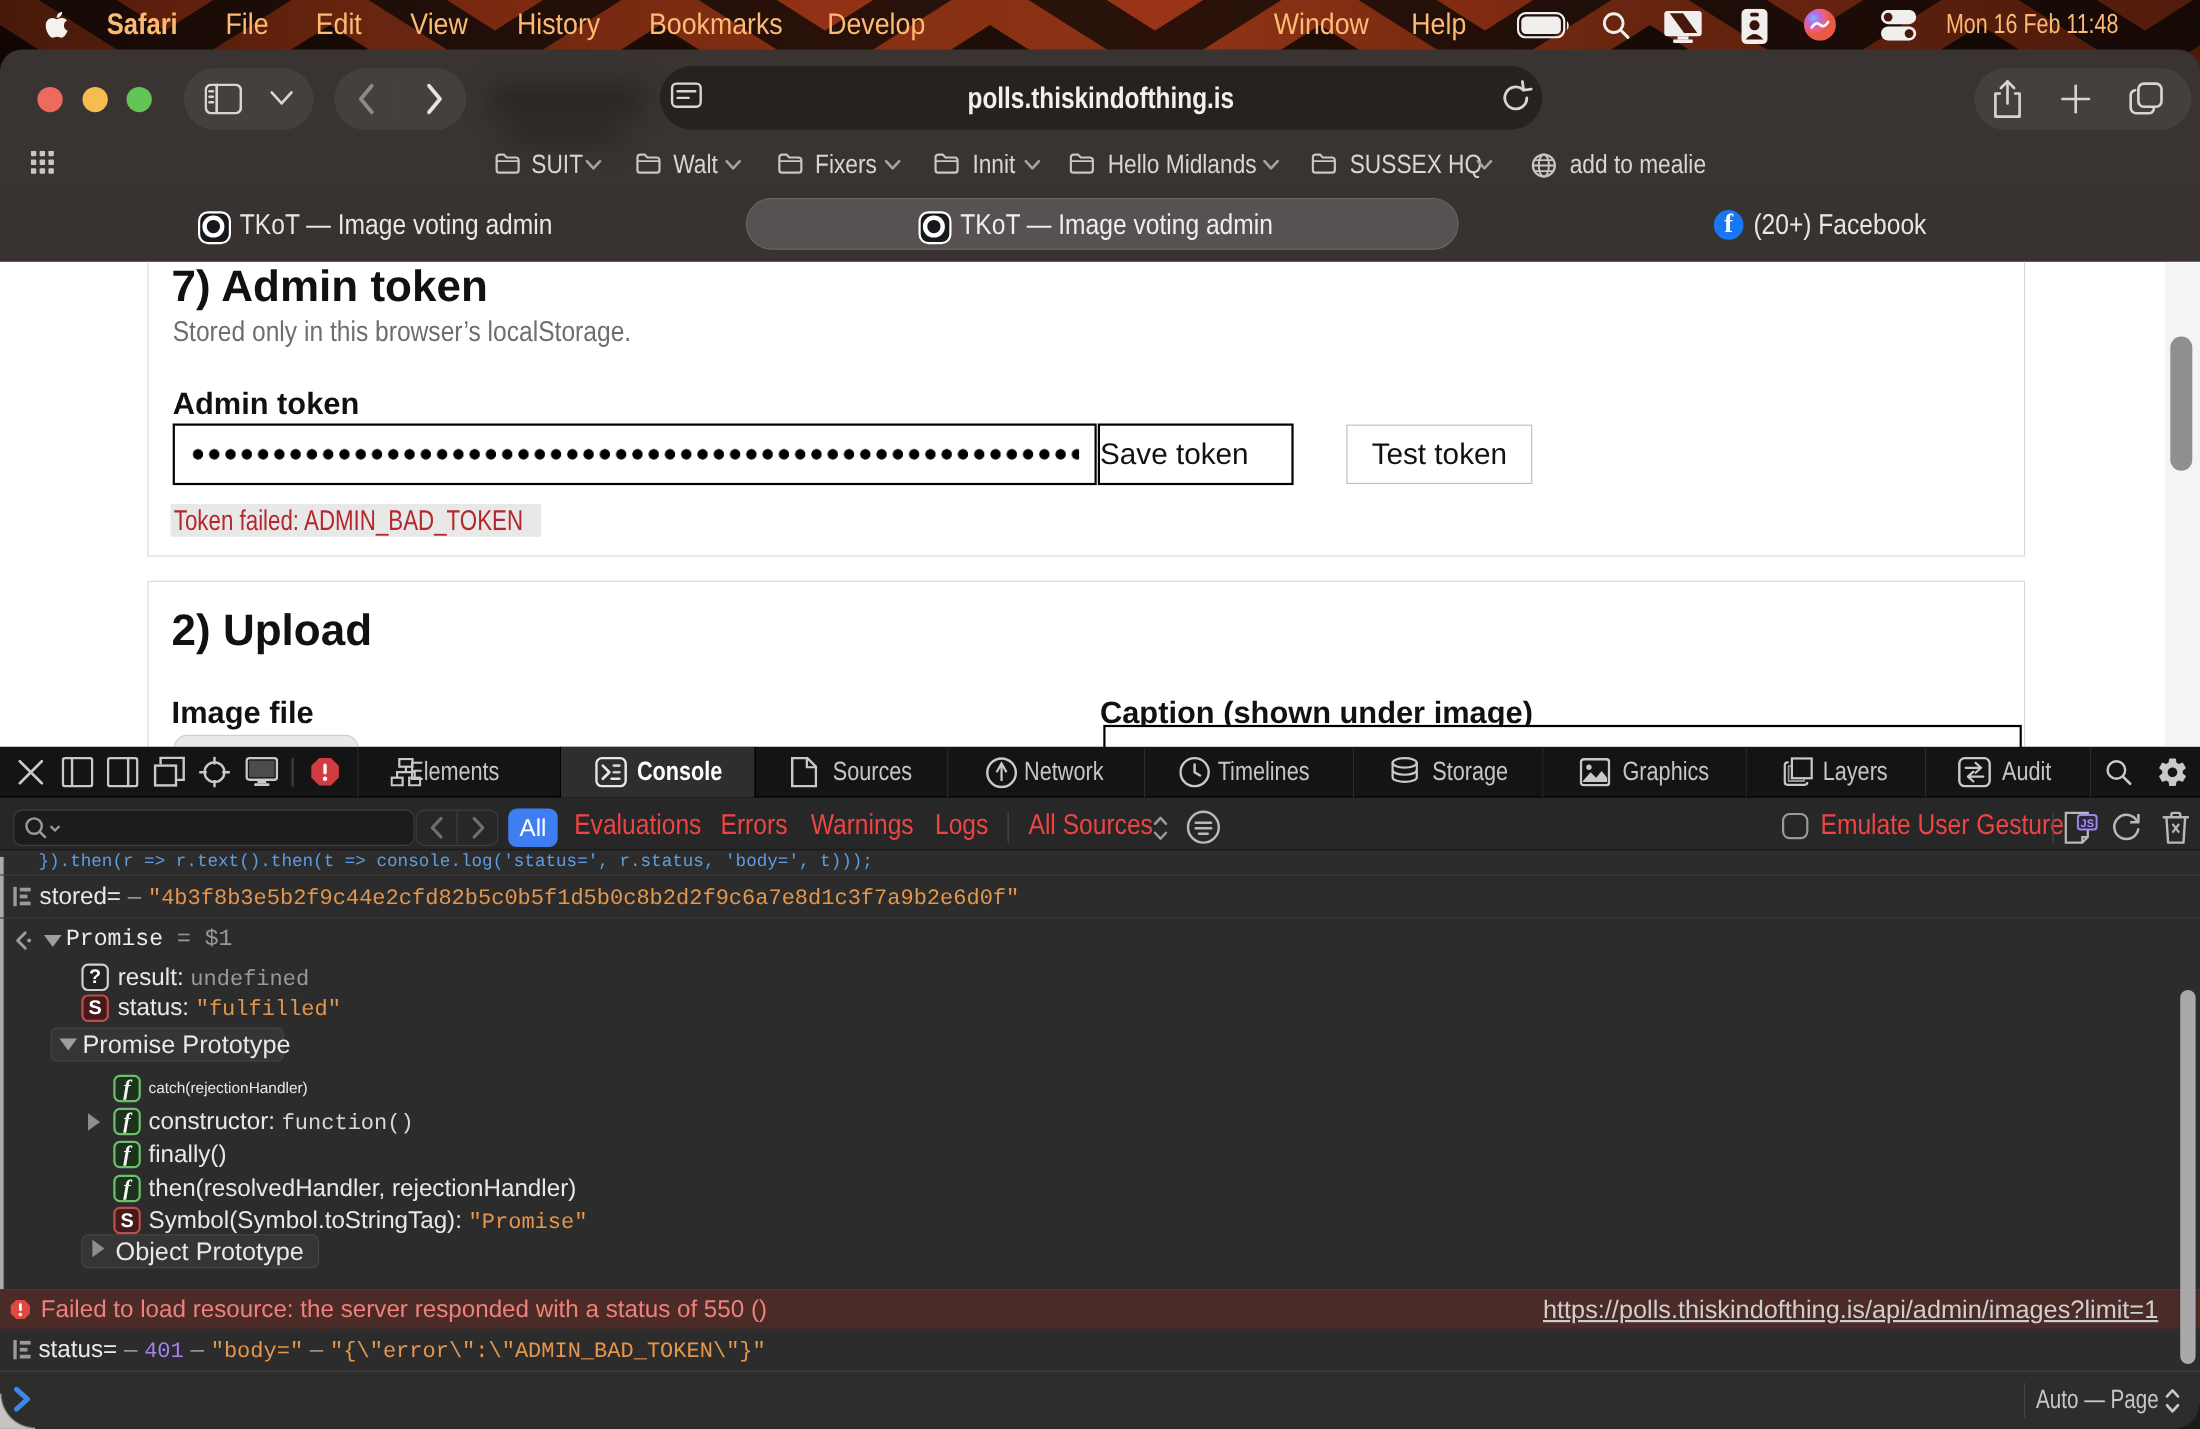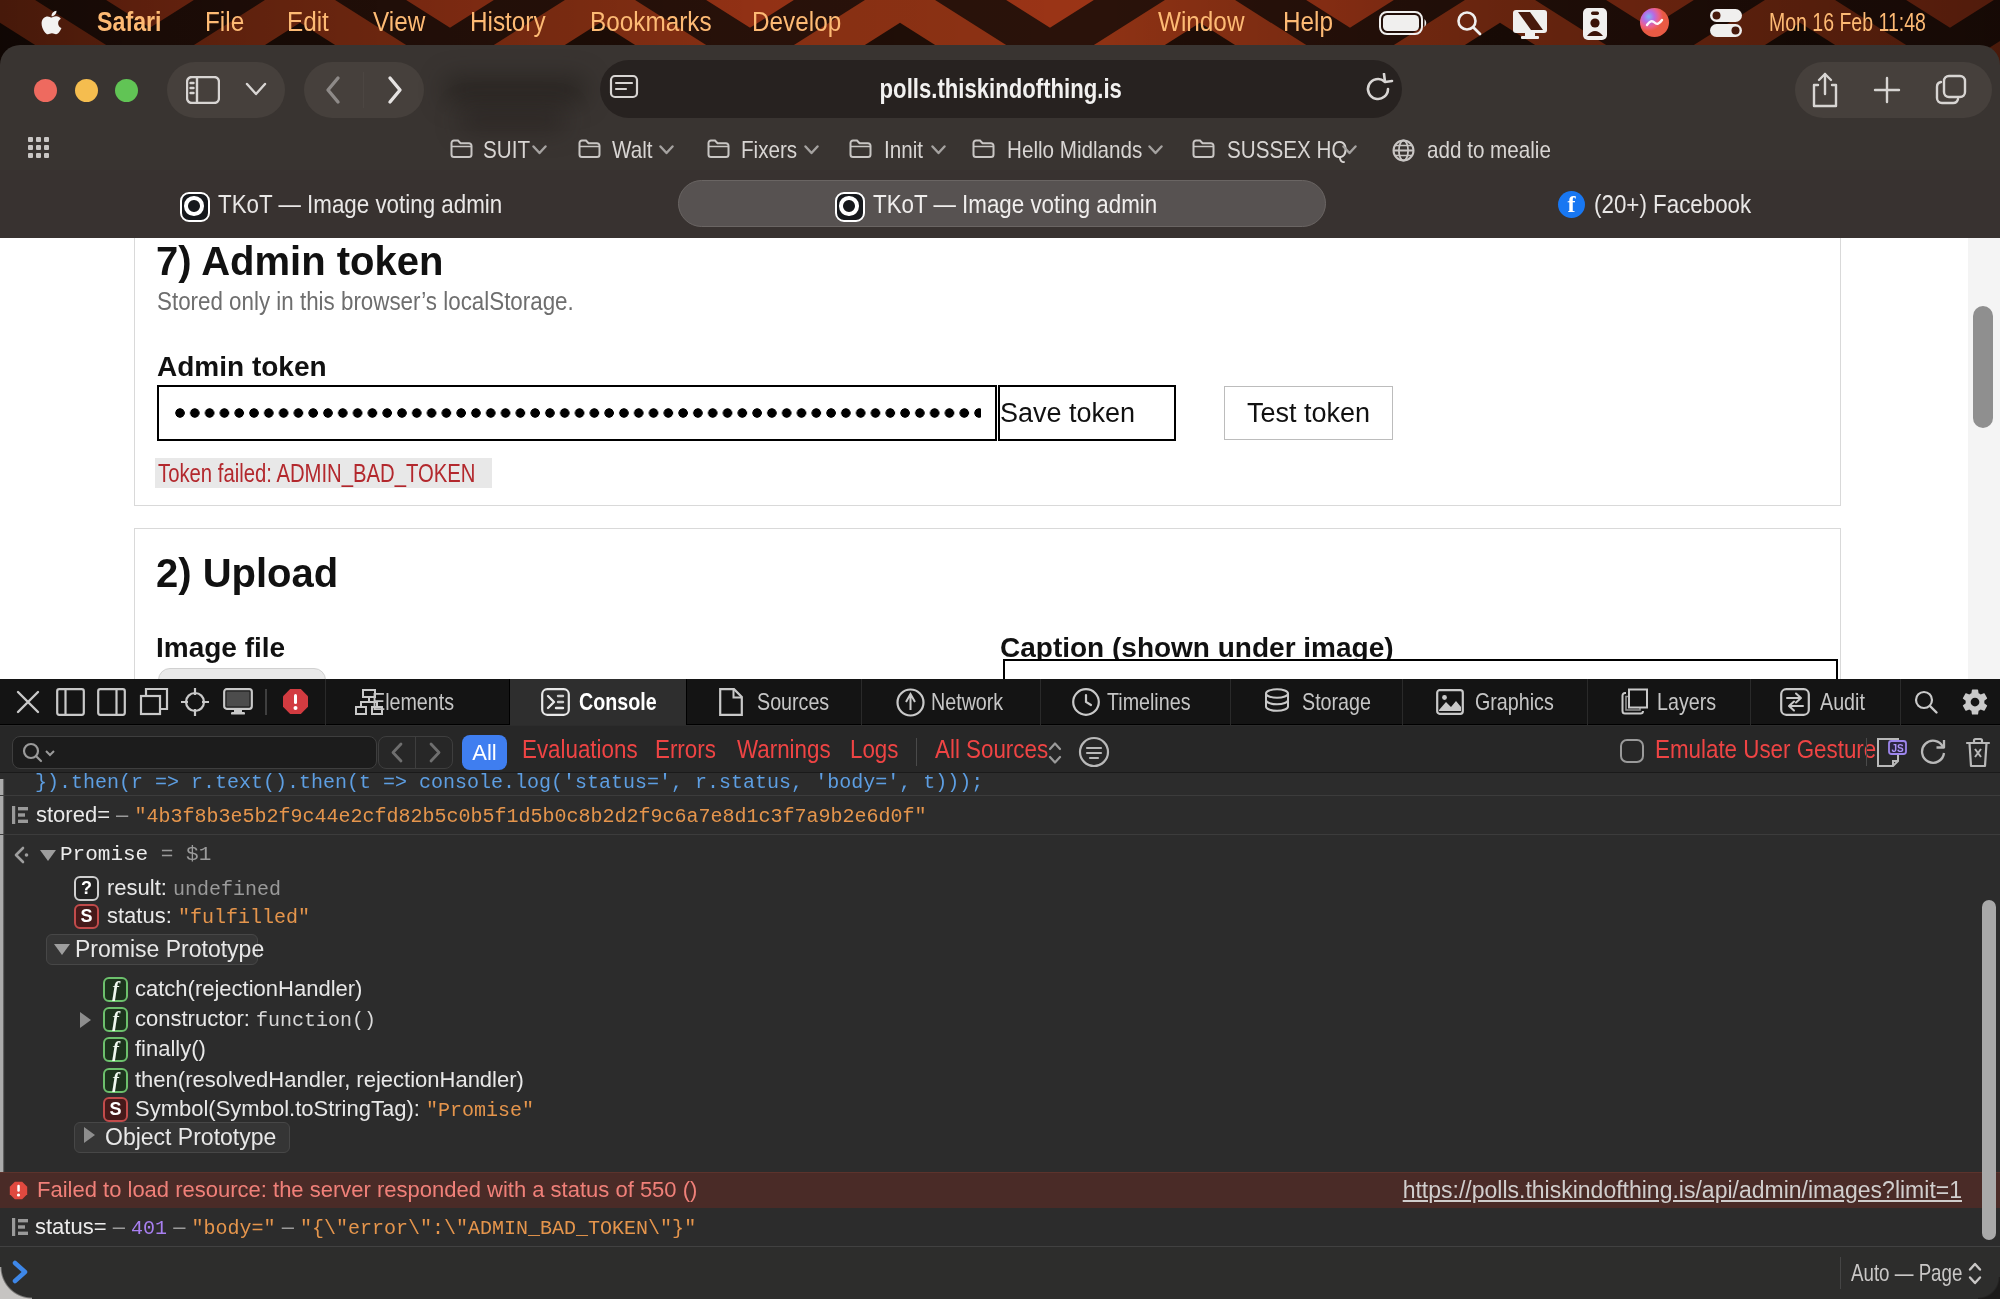--- a/index.html
+++ b/index.html
@@ -465,21 +465,21 @@
         <path d="M26 3 V10.5 H18.5" fill="none" stroke="#b9b9b9" stroke-width="2.3" stroke-linejoin="round"></path>
       </svg>
     <svg class="abs" style="left:1964px;top:11px" width="28" height="31" viewBox="0 0 28 31">
         <path d="M3 6 H25 M10 6 V3.5 A1.5 1.5 0 0 1 11.5 2 H16.5 A1.5 1.5 0 0 1 18 3.5 V6 M5.5 6 L7 29 H21 L22.5 6" fill="none" stroke="#b9b9b9" stroke-width="2.2" stroke-linejoin="round" stroke-linecap="round"></path>
         <path d="M11 12 L17 20 M17 12 L11 20" stroke="#b9b9b9" stroke-width="2"></path>
       </svg>
   </div>
 
   <div class="abs" style="left:0;top:100px;width:5px;height:393px;background:linear-gradient(90deg,#ababab 0 2.5px,#3a3a3a 4px,#2c2c2c)"></div>
 
-  <div class="abs mono" style="left:35px;top:94px;height:22px;line-height:20px;font-size:20px;color:#5d9ee2;white-space:pre">}).then(r =&gt; r.text().then(t =&gt; console.log('status=', r.status, 'body=', t)));</div>
+  <div class="abs mono" style="left:35px;top:94px;height:22px;line-height:20px;font-size:16px;color:#5d9ee2;white-space:pre">}).then(r =&gt; r.text().then(t =&gt; console.log('status=', r.status, 'body=', t)));</div>
   <div class="abs" style="left:0;top:116px;width:2000px;height:1px;background:#3c3c3c"></div>
 
   <div class="abs" style="left:0;top:117px;width:2000px;height:38px"></div>
   <svg class="logicon" style="left:12px;top:127px" width="16" height="18" viewBox="0 0 16 18">
       <g fill="#9a9a9a">
         <rect x="0" y="0" width="3.2" height="18"></rect>
         <rect x="6" y="1" width="10" height="3.4"></rect>
         <rect x="6" y="7.3" width="7" height="3.4"></rect>
         <rect x="6" y="13.6" width="10" height="3.4"></rect>
       </g>
@@ -498,21 +498,21 @@
   <div class="abs" style="left:107px;top:192px;height:34px;line-height:34px;font-size:22px;color:#e8e8e8;white-space:pre">result: <span class="mono" style="font-size:20px;color:#9a9a9a">undefined</span></div>
 
   <div class="badge bs" style="left:74px;top:225px">S</div>
   <div class="abs" style="left:107px;top:220px;height:34px;line-height:34px;font-size:22px;color:#e8e8e8;white-space:pre">status: <span class="mono" style="font-size:20px;color:#e5954c">"fulfilled"</span></div>
 
   <div class="abs" style="left:46px;top:255px;width:212px;height:31px;background:#353535;border:1px solid #474747;border-radius:6px"></div>
   <div class="tri-d" style="left:54px;top:265px"></div>
   <div class="abs" style="left:75px;top:255px;height:31px;line-height:31px;font-size:23px;color:#e8e8e8">Promise Prototype</div>
 
   <div class="badge bf" style="left:103px;top:298px"><i>f</i></div>
-  <div class="abs" style="left:135px;top:293px;height:34px;line-height:34px;font-size:22px;color:#e8e8e8">catch(rejectionHandler)</div>
+  <div class="abs" style="left:135px;top:293px;height:34px;line-height:34px;font-size:14px;color:#e8e8e8">catch(rejectionHandler)</div>
 
   <div class="tri-r" style="left:80px;top:333px"></div>
   <div class="badge bf" style="left:103px;top:328px"><i>f</i></div>
   <div class="abs" style="left:135px;top:323px;height:34px;line-height:34px;font-size:22px;color:#e8e8e8;white-space:pre">constructor: <span class="mono" style="font-size:20px;color:#d8d8d8">function()</span></div>
 
   <div class="badge bf" style="left:103px;top:358px"><i>f</i></div>
   <div class="abs" style="left:135px;top:353px;height:34px;line-height:34px;font-size:22px;color:#e8e8e8">finally()</div>
 
   <div class="badge bf" style="left:103px;top:389px"><i>f</i></div>
   <div class="abs" style="left:135px;top:384px;height:34px;line-height:34px;font-size:22px;color:#e8e8e8">then(resolvedHandler, rejectionHandler)</div>

